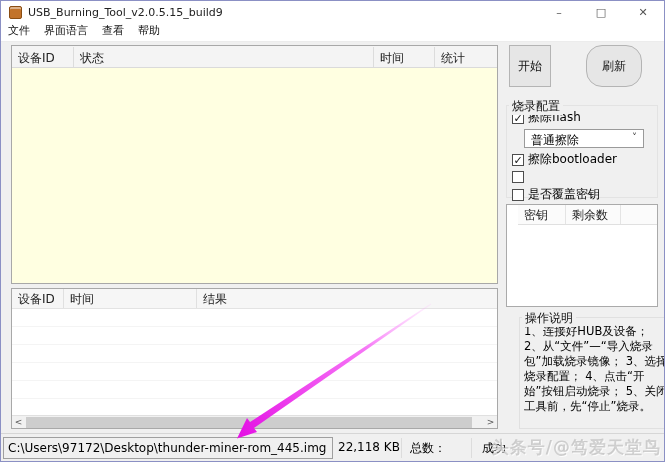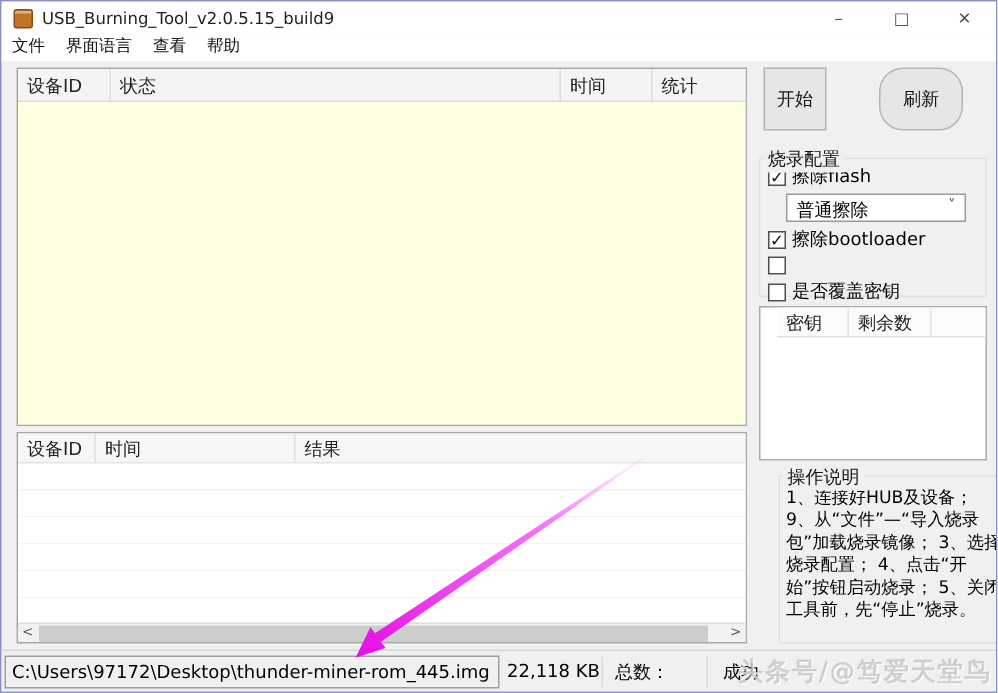--- a/index.html
+++ b/index.html
@@ -21,21 +21,21 @@
              color:#555; font-size:11px; }
 
   
   .menubar { position:absolute; left:0; top:22px; width:100%; height:19px; background:#fff;
              display:flex; align-items:flex-start; border-bottom:1px solid #ececec; }
   .menu-item { font-size:11px; padding:0 7px; color:#111; }
 
   
   .device-table { position:absolute; left:10px; top:44px; width:487px; height:239px;
                   border:1px solid #a8a8a8; background:#ffffe1; }
-  .tbl-header { display:flex; height:22px; background:#f4f4f4; border-bottom:1px solid #dadada; }
+  .tbl-header { display:flex; height:22px; background:#f4f4f4; border-bottom:1px solid #dadada;align-items:center; }
   .tbl-header .hcell { font-size:12px; color:#222; padding:3px 0 0 6px;
                        border-right:1px solid #dcdcdc; overflow:hidden; white-space:nowrap; }
   .device-table .c0{width:62px;} .device-table .c1{width:300px;}
   .device-table .c2{width:61px;} .device-table .c3{flex:1; border-right:none;}
   .device-body { height:215px; background:#ffffe1; }
 
   
   .btn { position:absolute; height:42px; background:#e6e6e6; border:1px solid #b4b4b4;
          font-size:12px; color:#111; display:flex; align-items:center; justify-content:center; }
   #btn-start { left:508px; top:44px; width:42px; }
@@ -168,21 +168,21 @@
       <div class="hcell k0">密钥</div>
       <div class="hcell k1">剩余数</div>
       <div class="hcell k2"></div>
     </div>
   </div>
 
   <div class="groupbox" id="gb-instr">
     <span class="gb-label">操作说明</span>
     <div class="instr-text">
       <span>1、连接好HUB及设备；</span>
-      <span>9、从“文件”—“导入烧录包”加载烧录镜像；</span>
+      <span>2、从“文件”—“导入烧录包”加载烧录镜像；</span>
       <span>3、选择烧录配置；</span>
       <span>4、点击“开始”按钮启动烧录；</span>
       <span>5、关闭工具前，先“停止”烧录。</span>
     </div>
   </div>
 
   <div class="log-table">
     <div class="tbl-header">
       <div class="hcell l0">设备ID</div>
       <div class="hcell l1">时间</div>

